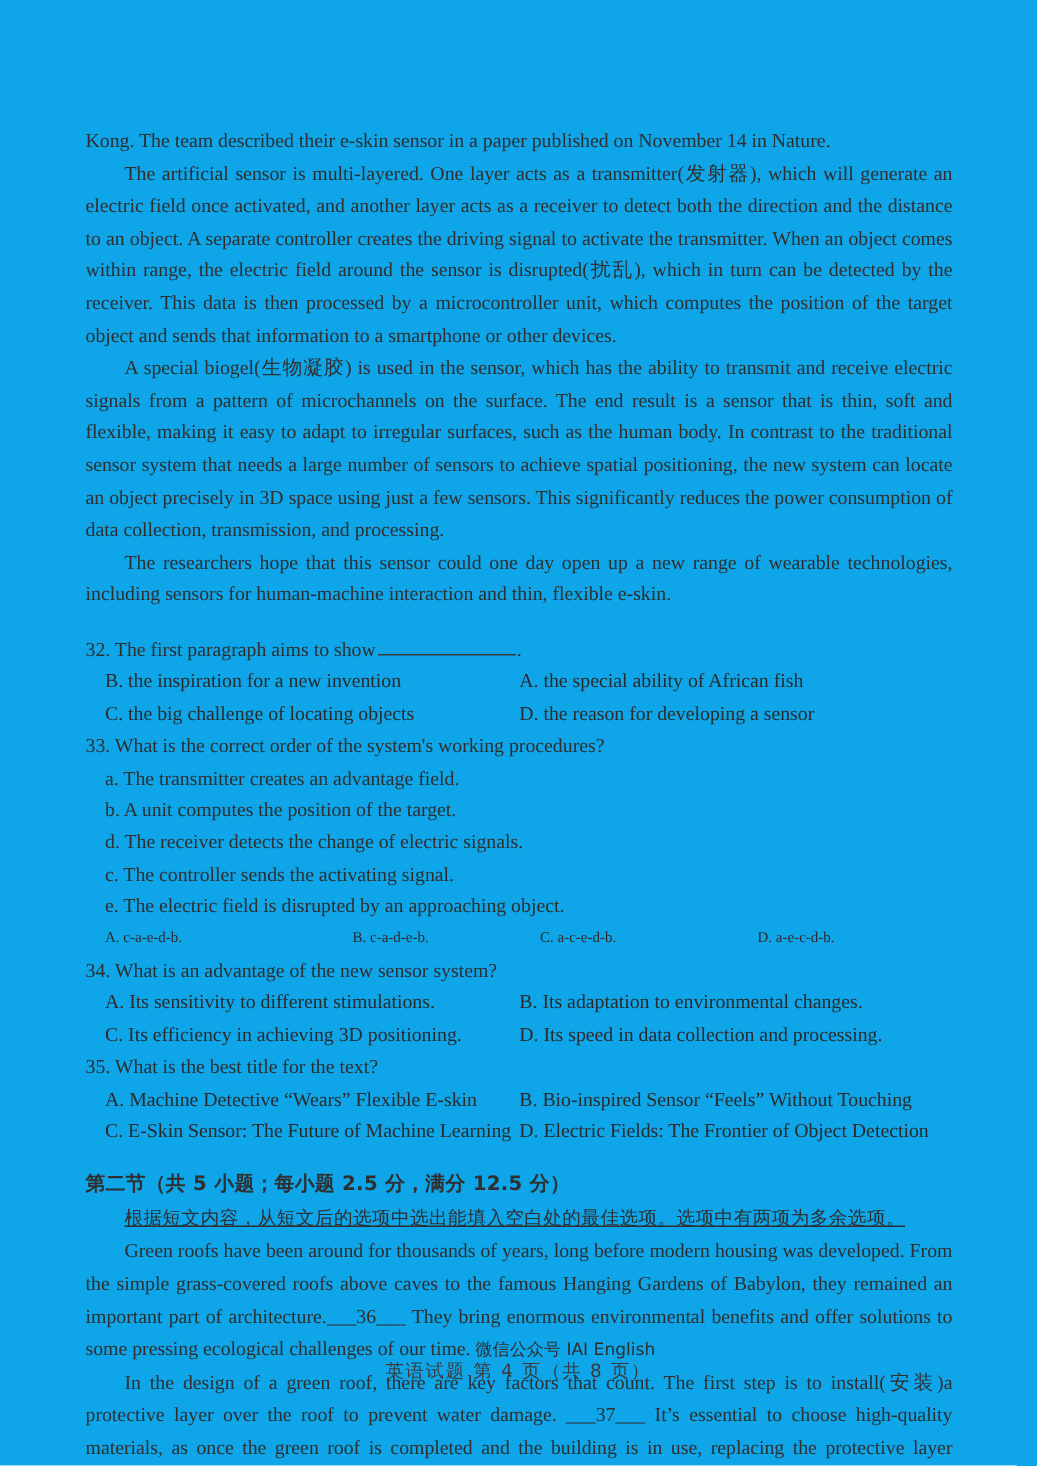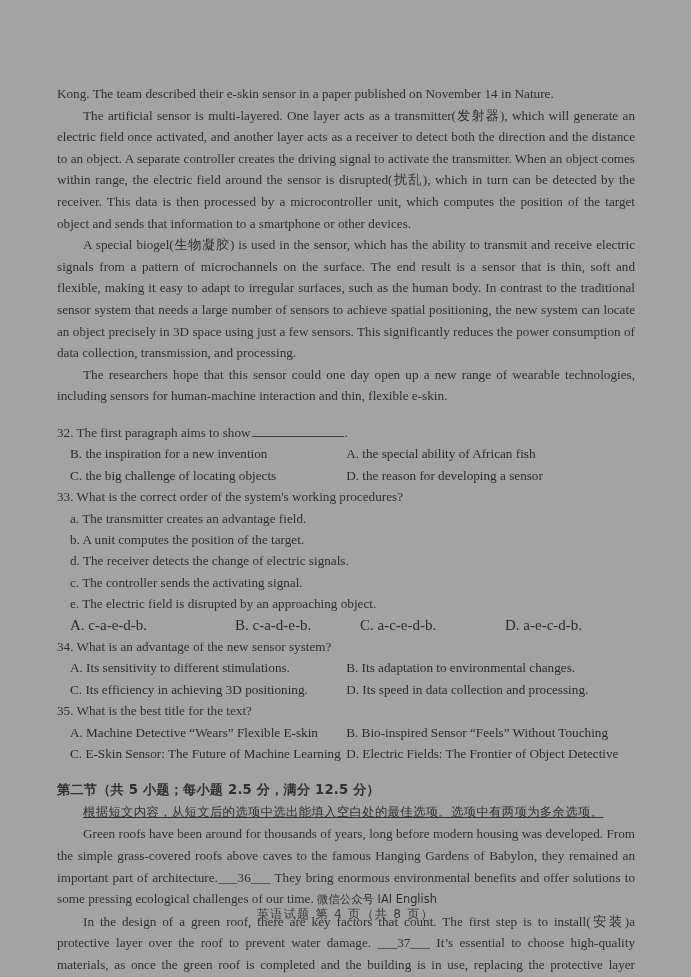--- a/index.html
+++ b/index.html
@@ -13,21 +13,21 @@
     position: relative;
     font-family: "Liberation Serif", "DejaVu Serif", serif;
     color: #2b2b2b;
     overflow: hidden;
   }
   .page {
     position: absolute;
     left: 0; top: 0;
     width: 691px;
     height: 977px;
-    background: #a3a3a3;
+    background: #0ea5e9;
   }
   .content {
     position: absolute;
     left: 57px;
     top: 83px;
     width: 578px;
   }
   p {
     margin: 0;
     font-size: 13.2px;
@@ -51,21 +51,21 @@
     margin: 0;
     padding-left: 13px;
   }
   .opt-row {
     display: flex;
     font-size: 13.2px;
     line-height: 21.4px;
   }
   .opt-2col > .opt { width: 298px; }
   .opt-2col > .opt:first-child { padding-left: 13px; width: 285px; }
-  .opt-4col > .opt { font-size: 15px; }
+  .opt-4col > .opt { font-size: 10px; }
   .opt-4col > .opt.c1 { width: 165px; padding-left: 13px; }
   .opt-4col > .opt.c2 { width: 125px; }
   .opt-4col > .opt.c3 { width: 145px; }
   .opt-4col > .opt.c4 { width: 120px; }
   .blank-line {
     display: inline-block;
     width: 92px;
     border-bottom: 1px solid #3a3a3a;
     height: 11px;
     vertical-align: baseline;
@@ -164,21 +164,21 @@
     </div>
 
     <div class="q-block">
       <p class="q-stem">35. What is the best title for the text?</p>
       <div class="opt-row opt-2col">
         <span class="opt">A. Machine Detective “Wears” Flexible E-skin</span>
         <span class="opt">B. Bio-inspired Sensor “Feels” Without Touching</span>
       </div>
       <div class="opt-row opt-2col">
         <span class="opt">C. E-Skin Sensor: The Future of Machine Learning</span>
-        <span class="opt">D. Electric Fields: The Frontier of Object Detective</span>
+        <span class="opt">D. Electric Fields: The Frontier of Object Detection</span>
       </div>
     </div>
 
     <div class="gap-lg"></div>
 
     <p class="section-head">第二节（共 5 小题；每小题 2.5 分，满分 12.5 分）</p>
     <p class="cn-para">根据短文内容，从短文后的选项中选出能填入空白处的最佳选项。选项中有两项为多余选项。</p>
 
     <p class="indent"><span>Green roofs have been around for thousands of years, long before modern housing was developed. From the simple grass-covered roofs above caves to the famous Hanging Gardens of Babylon, they remained an important part of architecture.</span><span class="fill-blank">___36___</span> <span>They bring enormous environmental benefits and offer solutions to some pressing ecological challenges of our time.</span> <span class="wm">微信公众号 IAI English</span></p>
 

